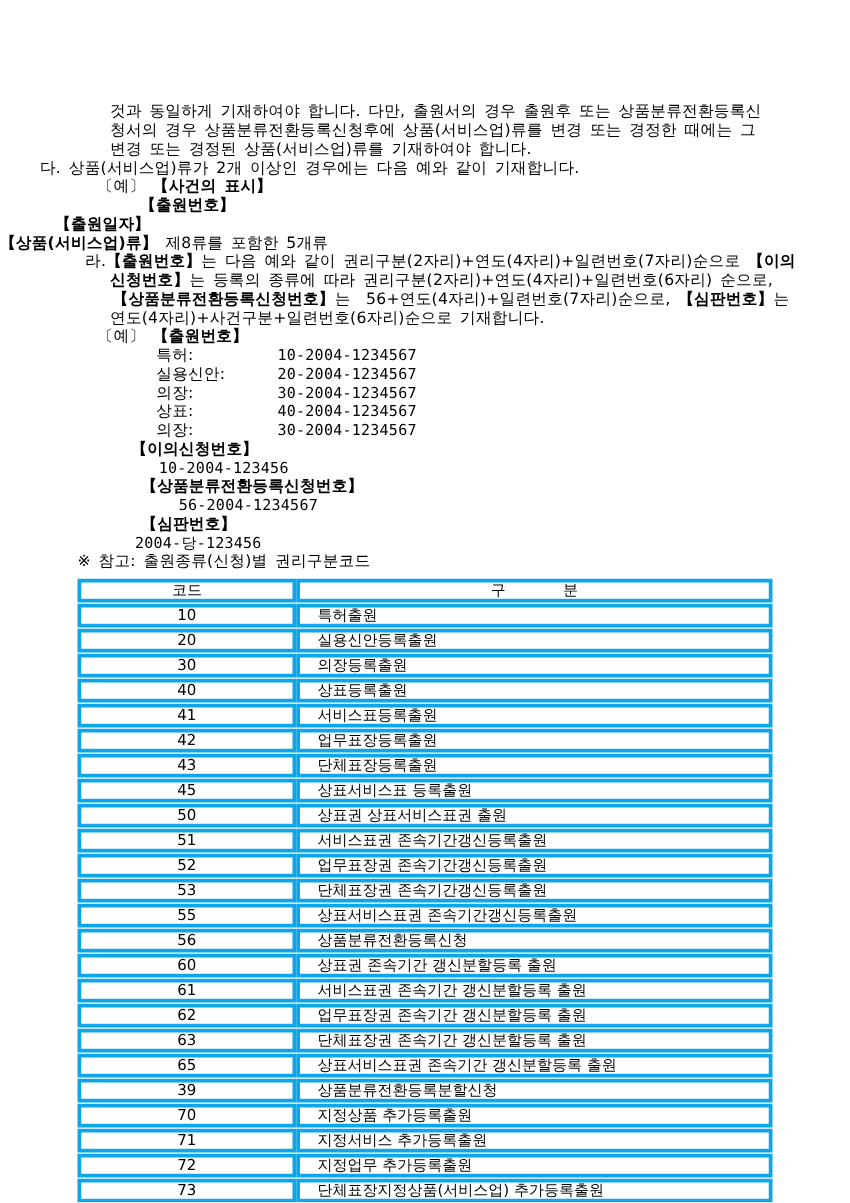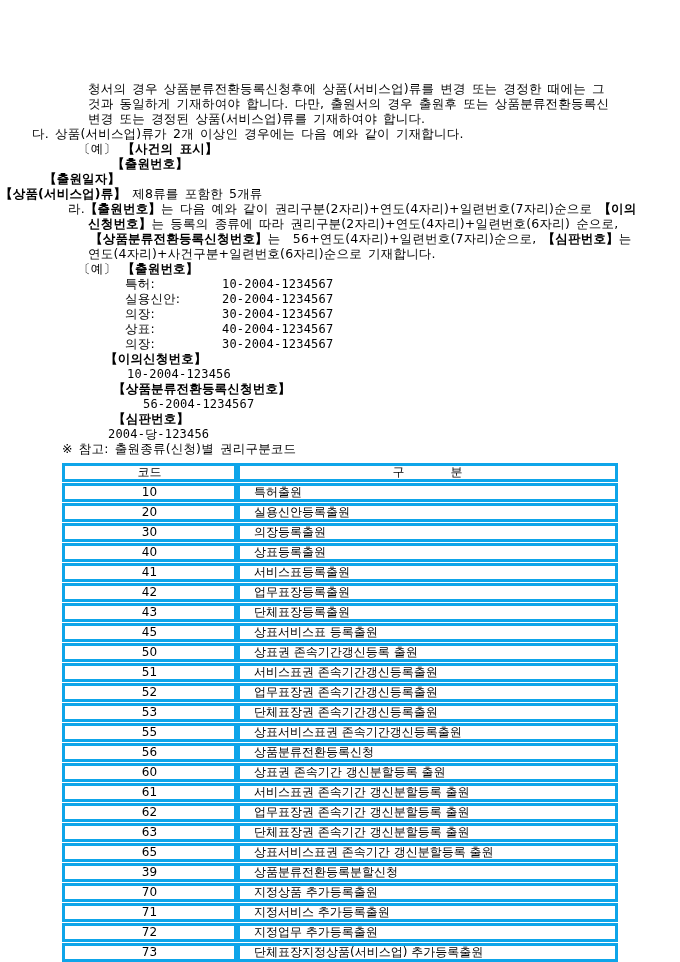--- a/index.html
+++ b/index.html
@@ -49,22 +49,22 @@
   .code-cell{text-align:center;}
   .category-cell{text-align:left;padding-left:14px !important;}
   .header-category-cell{text-align:center;}
 </style>
 </head>
 <body>
 
 <div class="page">
 
   <div class="text-block" id="text-block">
+      <div class="line" style="padding-left: 88px;"><span class="seg">것과 동일하게 기재하여야 합니다. 다만, 출원서의 경우 출원후 또는 상품분류전환등록신</span></div>
       <div class="line" style="padding-left: 88px;"><span class="seg">청서의 경우 상품분류전환등록신청후에 상품(서비스업)류를 변경 또는 경정한 때에는 그</span></div>
-      <div class="line" style="padding-left: 88px;"><span class="seg">것과 동일하게 기재하여야 합니다. 다만, 출원서의 경우 출원후 또는 상품분류전환등록신</span></div>
       <div class="line" style="padding-left: 88px;"><span class="seg">변경 또는 경정된 상품(서비스업)류를 기재하여야 합니다.</span></div>
       <div class="line" style="padding-left: 32px;"><span class="seg">다. 상품(서비스업)류가 2개 이상인 경우에는 다음 예와 같이 기재합니다.</span></div>
       <div class="line" style="padding-left: 78px;"><span class="seg">〔예〕 </span><span class="seg bold">【사건의 표시】</span></div>
       <div class="line" style="padding-left: 112px;"><span class="seg bold">【출원번호】</span></div>
       <div class="line" style="padding-left: 44px;"><span class="seg bold">【출원일자】</span></div>
       <div class="line" style=""><span class="seg bold">【상품(서비스업)류】</span><span class="seg"> 제8류를 포함한 5개류</span></div>
       <div class="line" style="padding-left: 68px;"><span class="seg">라.</span><span class="seg bold">【출원번호】</span><span class="seg">는 다음 예와 같이 권리구분(2자리)+연도(4자리)+일련번호(7자리)순으로 </span><span class="seg bold">【이의</span></div>
       <div class="line" style="padding-left: 88px;"><span class="seg bold">신청번호】</span><span class="seg">는 등록의 종류에 따라 권리구분(2자리)+연도(4자리)+일련번호(6자리) 순으로,</span></div>
       <div class="line" style="padding-left: 90px;"><span class="seg bold">【상품분류전환등록신청번호】</span><span class="seg">는  56+연도(4자리)+일련번호(7자리)순으로, </span><span class="seg bold">【심판번호】</span><span class="seg">는</span></div>
       <div class="line" style="padding-left: 88px;"><span class="seg">연도(4자리)+사건구분+일련번호(6자리)순으로 기재합니다.</span></div>
@@ -122,21 +122,21 @@
         <tr>
           <td class="code-cell">43</td>
           <td class="category-cell">단체표장등록출원</td>
         </tr>
         <tr>
           <td class="code-cell">45</td>
           <td class="category-cell">상표서비스표 등록출원</td>
         </tr>
         <tr>
           <td class="code-cell">50</td>
-          <td class="category-cell">상표권 존속기간갱신등록 출원</td>
+          <td class="category-cell">상표권 상표서비스표권 출원</td>
         </tr>
         <tr>
           <td class="code-cell">51</td>
           <td class="category-cell">서비스표권 존속기간갱신등록출원</td>
         </tr>
         <tr>
           <td class="code-cell">52</td>
           <td class="category-cell">업무표장권 존속기간갱신등록출원</td>
         </tr>
         <tr>

